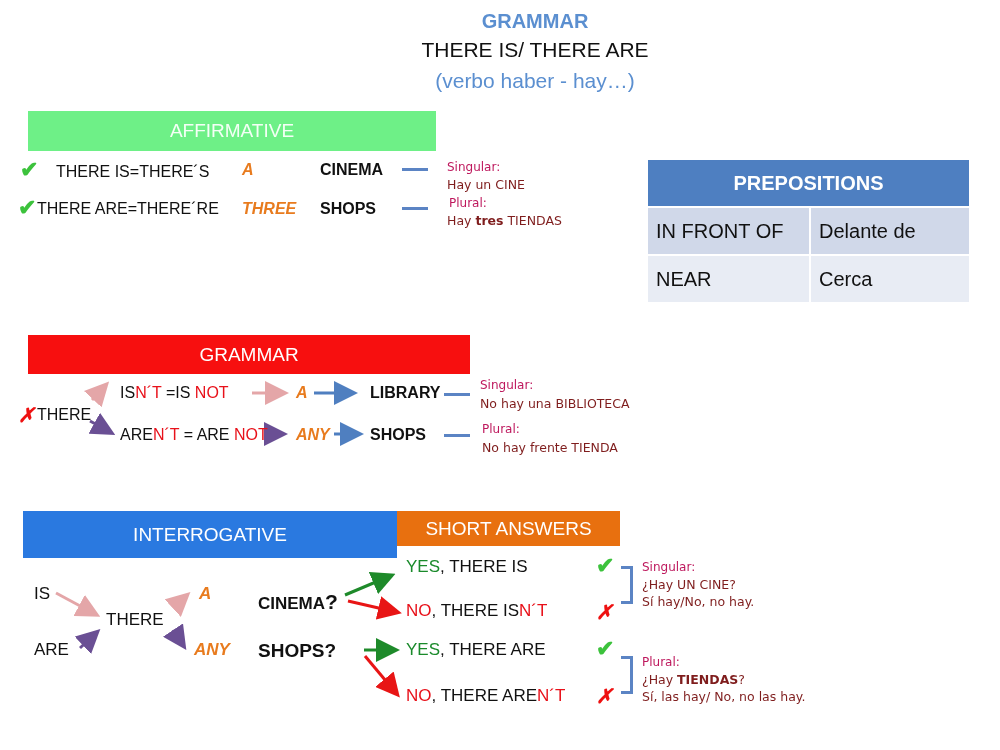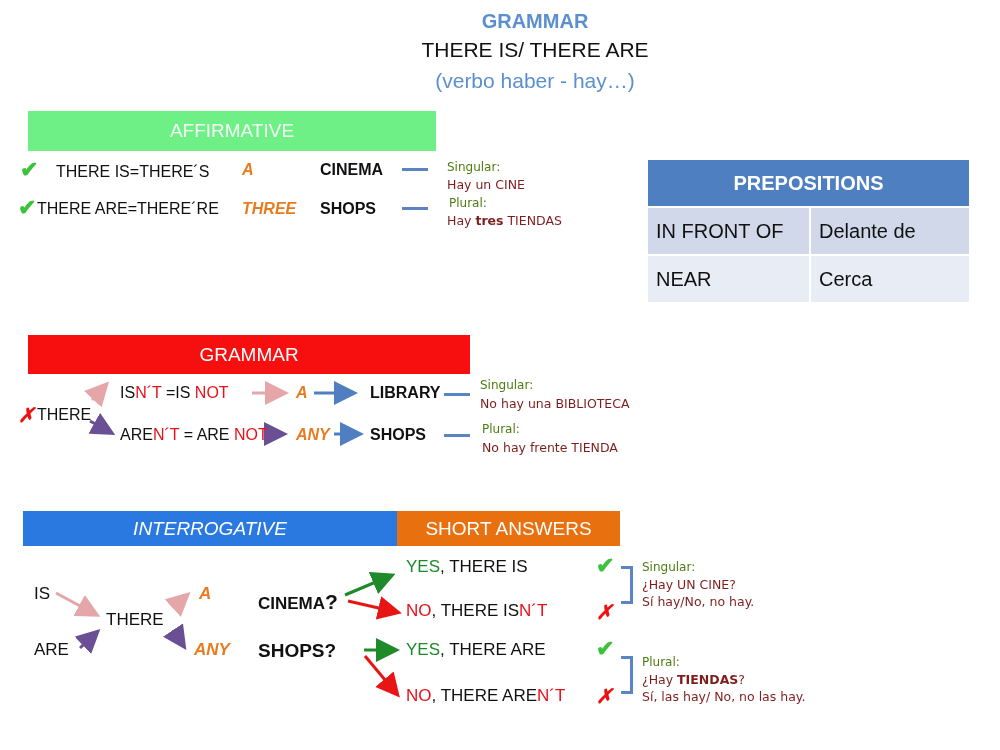--- a/index.html
+++ b/index.html
@@ -5,30 +5,30 @@
   html, body { margin:0; padding:0; }
   body { width:1000px; height:750px; background:#ffffff; position:relative; overflow:hidden;
          font-family:"Liberation Sans", sans-serif; color:#111; }
   .abs { position:absolute; white-space:nowrap; }
   .title1 { left:0; width:1070px; top:10px; text-align:center; font-size:20px; font-weight:bold; color:#5b8fd0; }
   .title2 { left:0; width:1070px; top:38px; text-align:center; font-size:21px; color:#111; }
   .title3 { left:0; width:1070px; top:69px; text-align:center; font-size:21px; color:#5b8fd0; }
   .banner { position:absolute; color:#fff; font-size:19px; display:flex; align-items:center; justify-content:center; }
   .aff { left:28px; top:111px; width:408px; height:40px; background:#6ef087; color:#f4fff6; }
   .neg { left:28px; top:335px; width:442px; height:39px; background:#f70f0f; }
-  .int { left:23px; top:511px; width:374px; height:35px; background:#2a79e0;font-style:italic; }
+  .int { left:23px; top:511px; width:374px; height:47px; background:#2a79e0; }
   .sa  { left:397px; top:511px; width:223px; height:35px; background:#e8700f; }
   .t { font-size:16px; }
   .b { font-weight:bold; }
   .orange { color:#e87b1e; font-weight:bold; font-style:italic; }
   .red { color:#e8111a; }
   .green { color:#1a8a2b; }
   .check { color:#3cc23c; font-size:22px; font-weight:bold; }
   .cross { color:#e11; font-size:20px; font-weight:bold; font-style:italic; }
-  .hand-label { font-family:"DejaVu Sans", sans-serif; font-size:12px; color:#4d7c0f;text-align:center; }
+  .hand-label { font-family:"DejaVu Sans", sans-serif; font-size:12px; color:#be185d;text-align:center; }
   .hand { font-family:"DejaVu Sans", sans-serif; font-size:12.5px; color:#7f1d1d; }
   .dash { position:absolute; height:3px; background:#5b84c4; width:26px; }
   
   .prep { position:absolute; left:648px; top:158px; width:321px; border-collapse:separate; border-spacing:0 2px; }
   .prep-head { background:#4e7fc1; color:#fff; font-weight:bold; font-size:19px; text-align:center; height:37px; }
   .prep td { font-size:20px; padding:4px 8px; height:38px; }
   .prep tr.r1 td, .prep tr.r3 td { background:#d0d8e9; }
   .prep tr.r2 td, .prep tr.r4 td { background:#e8ecf4; }
   .prep td.c1 { border-right:2px solid #fff; width:145px; }
   svg.arrows { position:absolute; left:0; top:0; }

